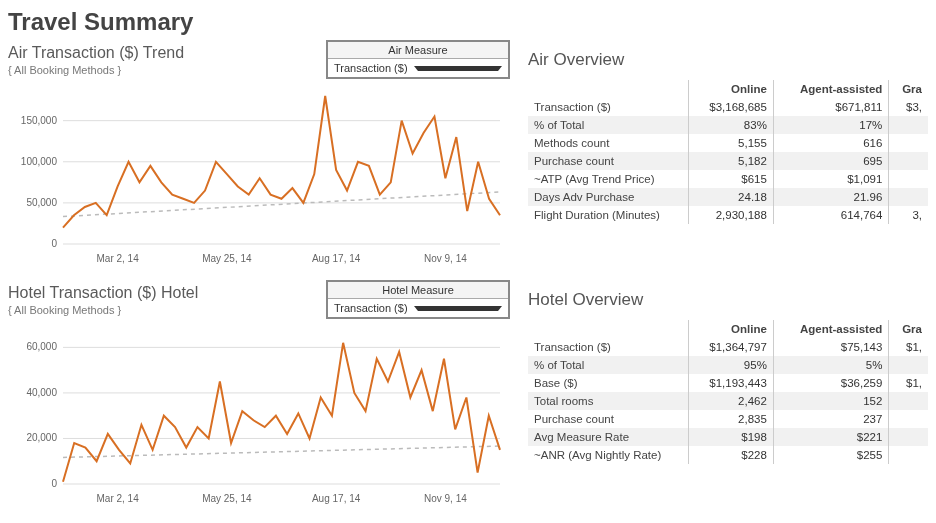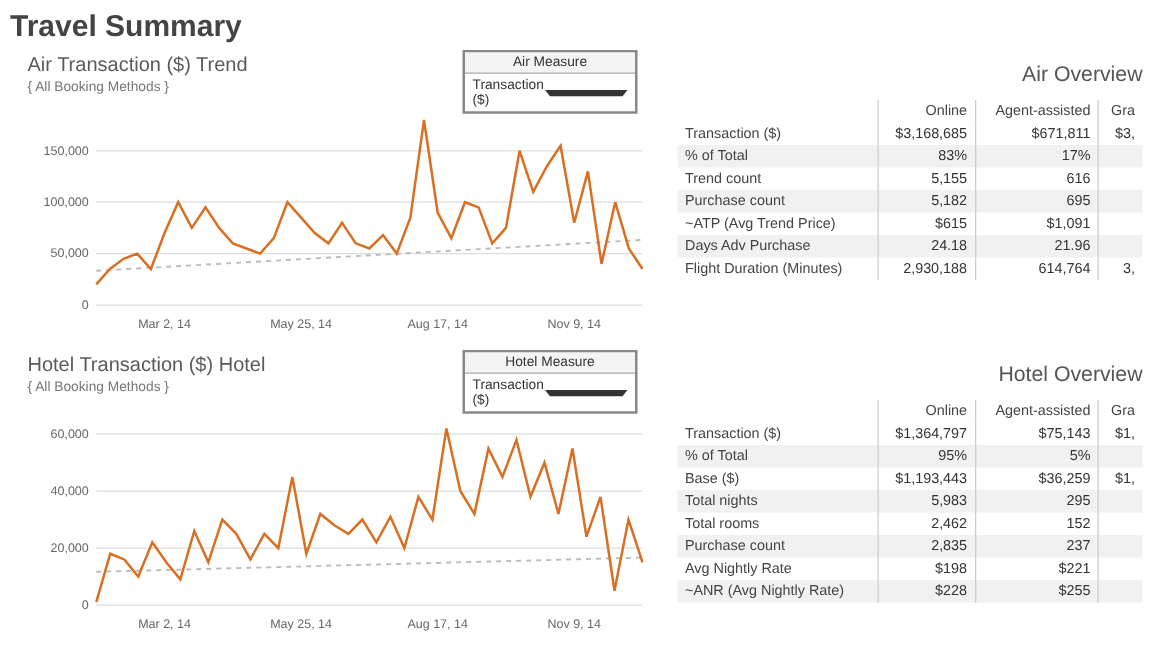--- a/index.html
+++ b/index.html
@@ -1,37 +1,37 @@
 <!DOCTYPE html>
 <html><head>
 <meta charset="utf-8">
 <style>
 *{box-sizing:border-box;margin:0;padding:0}
 body{font-family:Arial,Helvetica,sans-serif;background:#fff;color:#333;width:936px;height:523px;overflow:hidden}
 .page-title{font-size:24px;font-weight:700;color:#444;padding:8px 0 4px 8px}
 .grid{display:grid;grid-template-columns:520px 416px;grid-template-rows:1fr 1fr;height:480px}
-.panel{position:relative;padding:4px 22px}
+.panel{position:relative;padding:4px 8px}
 .chart-title{font-size:16px;font-weight:400;color:#5a5a5a;margin-bottom:2px}
 .chart-sub{font-size:11px;color:#777;margin-bottom:4px}
-.dropdown-wrap{position:absolute;top:0;right:10px;width:140px;border:2px solid #888;background:#fff;font-size:11px}
+.dropdown-wrap{position:absolute;top:0;right:10px;width:184px;border:2px solid #888;background:#fff;font-size:11px}
 .dropdown-label{text-align:center;padding:2px 0;border-bottom:1px solid #aaa;background:#f4f4f4}
 .dropdown{display:flex;align-items:center;padding:3px 6px;cursor:pointer}
 .dropdown span{flex:1}
 .tri{display:inline-block;width:0;height:0;border-left:4px solid transparent;border-right:4px solid transparent;border-top:5px solid #333}
 .chart-area{position:relative;height:170px;margin-top:12px}
 svg{display:block}
 .axis-text{font-size:10px;fill:#666}
 .grid-line{stroke:#ddd;stroke-width:1}
 .trend-line{stroke:#bbb;stroke-width:1.5;stroke-dasharray:4 4}
 .data-line{stroke:#d86f23;stroke-width:2;fill:none}
-.ov-title{font-size:17px;font-weight:400;color:#555;text-align:right;margin:6px 0 10px}
+.ov-title{font-size:17px;font-weight:400;color:#555;text-align:left;margin:6px 0 10px}
 table{width:100%;border-collapse:collapse;font-size:11.5px}
 th,td{padding:3px 6px;text-align:right;border-right:1px solid #ccc}
 th:first-child,td:first-child{text-align:left;border-right:1px solid #ccc;width:160px}
-th{font-weight:400;color:#444}
+th{font-weight:700;color:#444}
 tbody tr:nth-child(even){background:#f1f1f1}
 td.rowlabel{color:#444}
 th:last-child,td:last-child{border-right:none}
 </style>
 </head>
 <body>
 
 <div class="page-title">Travel Summary</div>
 
 <div class="grid">
@@ -84,21 +84,21 @@
             <td>$671,811</td>
             <td>$3,</td>
           </tr>
           <tr>
             <td class="rowlabel">% of Total</td>
             <td>83%</td>
             <td>17%</td>
             <td></td>
           </tr>
           <tr>
-            <td class="rowlabel">Trend count</td>
+            <td class="rowlabel">Methods count</td>
             <td>5,155</td>
             <td>616</td>
             <td></td>
           </tr>
           <tr>
             <td class="rowlabel">Purchase count</td>
             <td>5,182</td>
             <td>695</td>
             <td></td>
           </tr>
@@ -178,39 +178,33 @@
             <td>5%</td>
             <td></td>
           </tr>
           <tr>
             <td class="rowlabel">Base ($)</td>
             <td>$1,193,443</td>
             <td>$36,259</td>
             <td>$1,</td>
           </tr>
           <tr>
-            <td class="rowlabel">Total nights</td>
-            <td>5,983</td>
-            <td>295</td>
-            <td></td>
-          </tr>
-          <tr>
             <td class="rowlabel">Total rooms</td>
             <td>2,462</td>
             <td>152</td>
             <td></td>
           </tr>
           <tr>
             <td class="rowlabel">Purchase count</td>
             <td>2,835</td>
             <td>237</td>
             <td></td>
           </tr>
           <tr>
-            <td class="rowlabel">Avg Nightly Rate</td>
+            <td class="rowlabel">Avg Measure Rate</td>
             <td>$198</td>
             <td>$221</td>
             <td></td>
           </tr>
           <tr>
             <td class="rowlabel">~ANR (Avg Nightly Rate)</td>
             <td>$228</td>
             <td>$255</td>
             <td></td>
           </tr>

